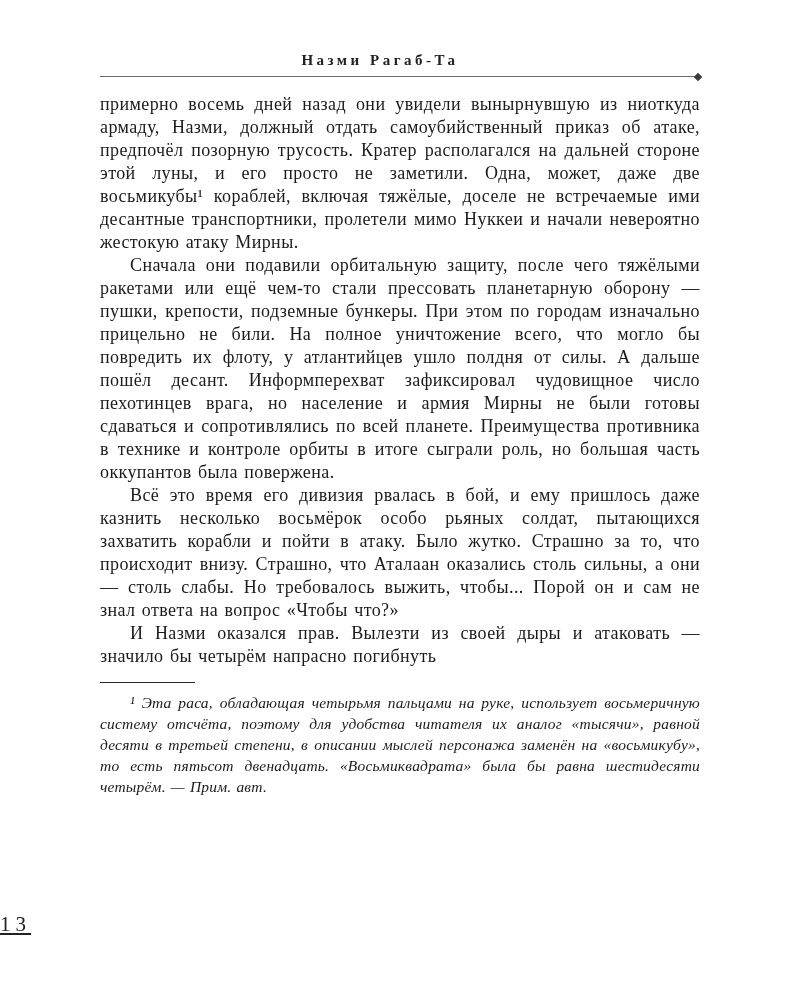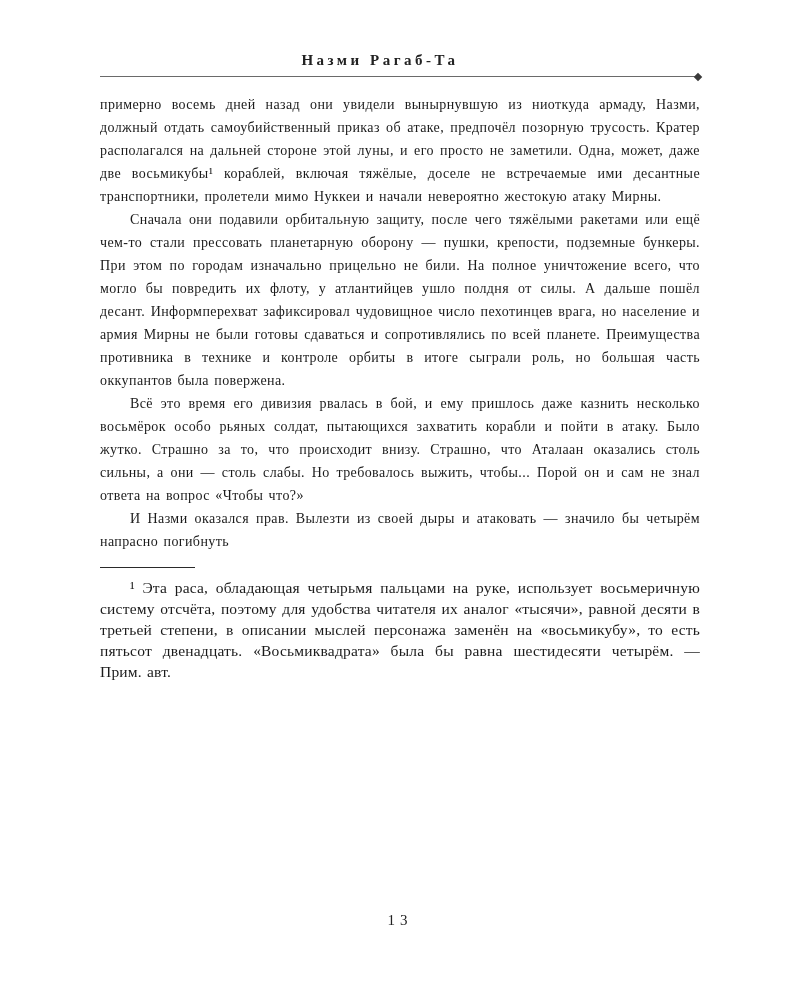--- a/index.html
+++ b/index.html
@@ -43,36 +43,37 @@
     right: -1px;
     top: -2.5px;
     width: 6px;
     height: 6px;
     background: #3a3a3a;
     transform: rotate(45deg);
   }
   
   .body-text {
     margin-top: 16px;
-    font-size: 14px;
+    font-size: 18px;
     line-height: 23px;
     text-align: justify;
     letter-spacing: 0.4px;
     word-spacing: 1.5px;
   }
   .body-text p {
     margin: 0;
     padding: 0;
   }
   .body-text p.indent {
     text-indent: 30px;
   }
   
   .footnote-block {
     margin-top: 14px;
+    font-style: italic;
   }
   .footnote-rule {
     width: 95px;
     height: 1px;
     background: #2a2a2a;
     margin-bottom: 9px;
   }
   .footnote-text {
     margin: 0;
     font-size: 15.5px;
@@ -81,24 +82,24 @@
     text-indent: 30px;
     letter-spacing: 0.2px;
     word-spacing: 1px;
   }
   
   .page-number {
     position: absolute;
     left: 0;
     right: 0;
     top: 912px;
-    text-align: center;
-    font-size: 15px;
+    font-size: 21px;
     letter-spacing: 5px;
     color: #222;
+    text-decoration: underline;
   }
 </style>
 </head>
 <body>
 
 <div class="book-page">
   <div class="content">
 
     <header>
       <div class="running-header">Назми Рагаб-Та</div>

